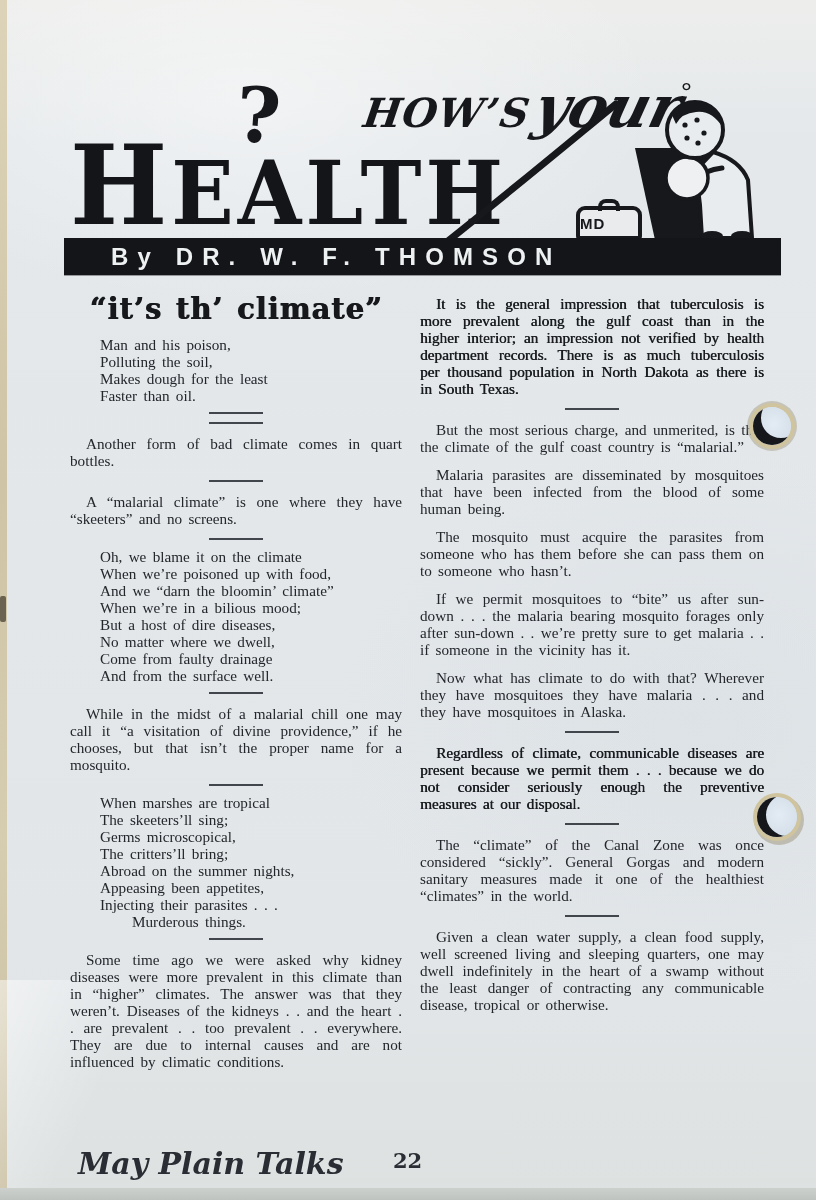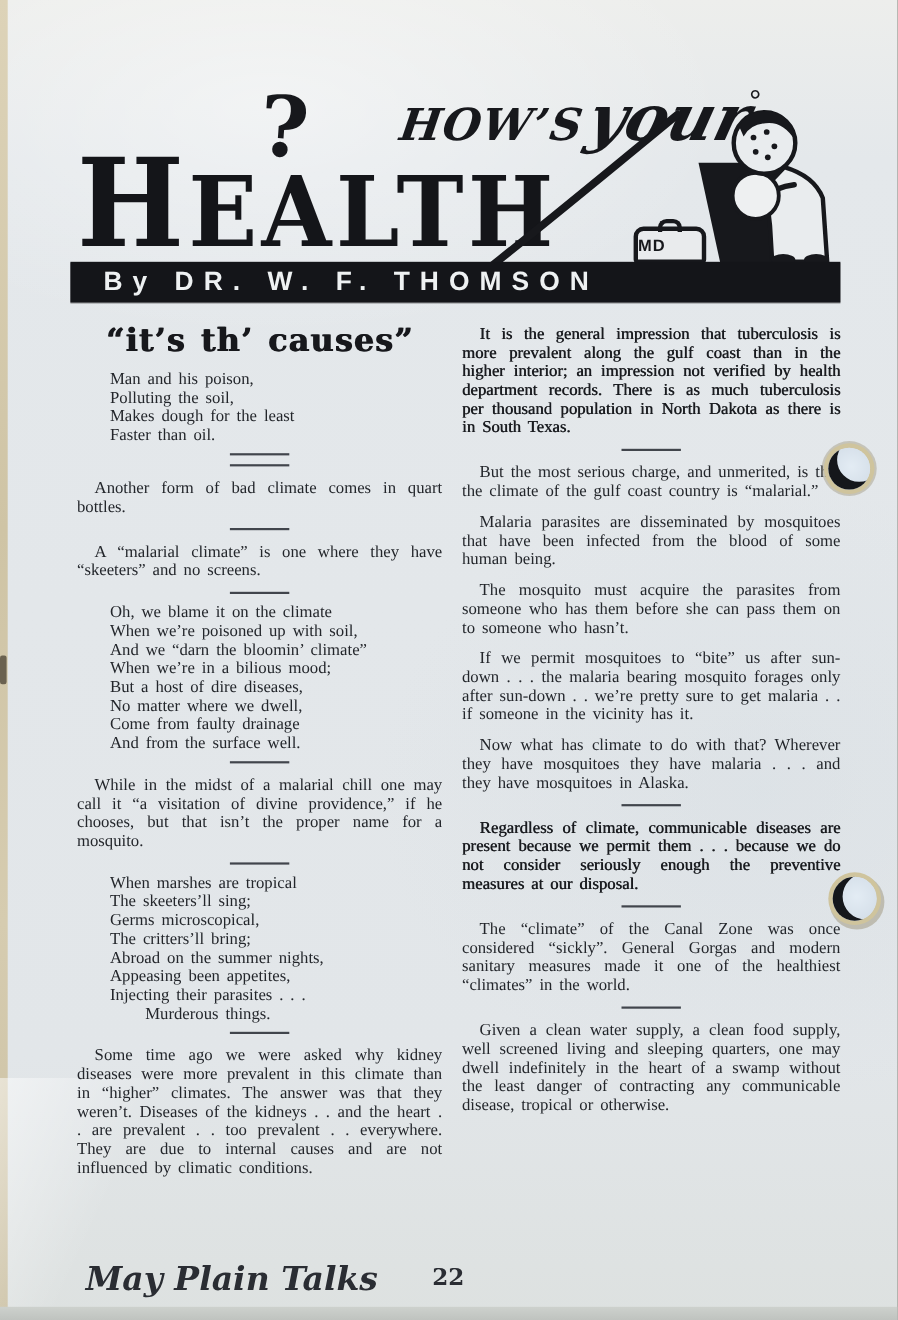--- a/index.html
+++ b/index.html
@@ -33,21 +33,21 @@
   .script .hows{font-family:"DejaVu Serif",serif;font-style:italic;font-weight:bold;
     font-size:40px;letter-spacing:1px;display:inline-block;transform:skewX(-8deg);}
   .script .your{font-family:"DejaVu Serif",serif;font-style:italic;font-weight:bold;
     font-size:58px;display:inline-block;transform:skewX(-14deg);margin-left:2px;line-height:.8;}
   .script .flourish{font-size:26px;font-weight:bold;vertical-align:28px;}
   .health{position:absolute;left:70px;top:126px;font-family:"DejaVu Serif",serif;
     font-weight:bold;font-size:82px;line-height:1.06;color:#141519;letter-spacing:4px;
     transform:scaleY(1.08);transform-origin:top left;}
   .health::first-letter{font-size:103px;}
   .byline-bar{position:absolute;left:64px;top:238px;width:700px;height:37px;background:#141519;
-    display:flex;align-items:center;box-shadow:0 1px 0 rgba(0,0,0,.35);}
+    display:flex;align-items:center;box-shadow:0 1px 0 rgba(0,0,0,.35);padding-left:17px;}
   .byline{font-family:"Liberation Sans",sans-serif;font-weight:bold;font-size:24px;
     color:#eef1f2;letter-spacing:.38em;padding-left:30px;white-space:nowrap;}
   .header-art{position:absolute;left:0;top:0;width:816px;height:282px;pointer-events:none;}
   .md-bag{position:absolute;left:576px;top:206px;width:66px;height:34px;background:#e9ebed;
     border:4px solid #17181c;border-radius:9px 9px 4px 4px;box-sizing:border-box;
     display:flex;align-items:center;justify-content:flex-start;}
   .md-bag::before{content:"";position:absolute;top:-11px;left:50%;margin-left:-11px;width:22px;height:12px;
     border:4px solid #17181c;border-bottom:none;border-radius:8px 8px 0 0;box-sizing:border-box;}
   .md-label{font-family:"Liberation Sans",sans-serif;font-weight:bold;font-size:15px;color:#17181c;letter-spacing:1px;}
 
@@ -108,36 +108,36 @@
 
   <div class="md-bag">
     <span class="md-label">MD</span>
   </div>
 
   <div class="byline-bar">
     <span class="byline">By DR. W. F. THOMSON</span>
   </div>
 
   <div class="col col-left">
-    <div class="article-heading">“it’s th’ causes”</div>
+    <div class="article-heading">“it’s th’ climate”</div>
     <div class="poem">
       <div class="pline">Man and his poison,</div>
       <div class="pline">Polluting the soil,</div>
       <div class="pline">Makes dough for the least</div>
       <div class="pline">Faster than oil.</div>
     </div>
     <hr class="divider">
     <hr class="divider">
     <p>Another form of bad climate comes in quart bottles.</p>
     <hr class="divider">
     <p>A “malarial climate” is one where they have “skeeters” and no screens.</p>
     <hr class="divider">
     <div class="poem">
       <div class="pline">Oh, we blame it on the climate</div>
-      <div class="pline">When we’re poisoned up with soil,</div>
+      <div class="pline">When we’re poisoned up with food,</div>
       <div class="pline">And we “darn the bloomin’ climate”</div>
       <div class="pline">When we’re in a bilious mood;</div>
       <div class="pline">But a host of dire diseases,</div>
       <div class="pline">No matter where we dwell,</div>
       <div class="pline">Come from faulty drainage</div>
       <div class="pline">And from the surface well.</div>
     </div>
     <hr class="divider">
     <p>While in the midst of a malarial chill one may call it “a visitation of divine providence,” if he chooses, but that isn’t the proper name for a mosquito.</p>
     <hr class="divider">

